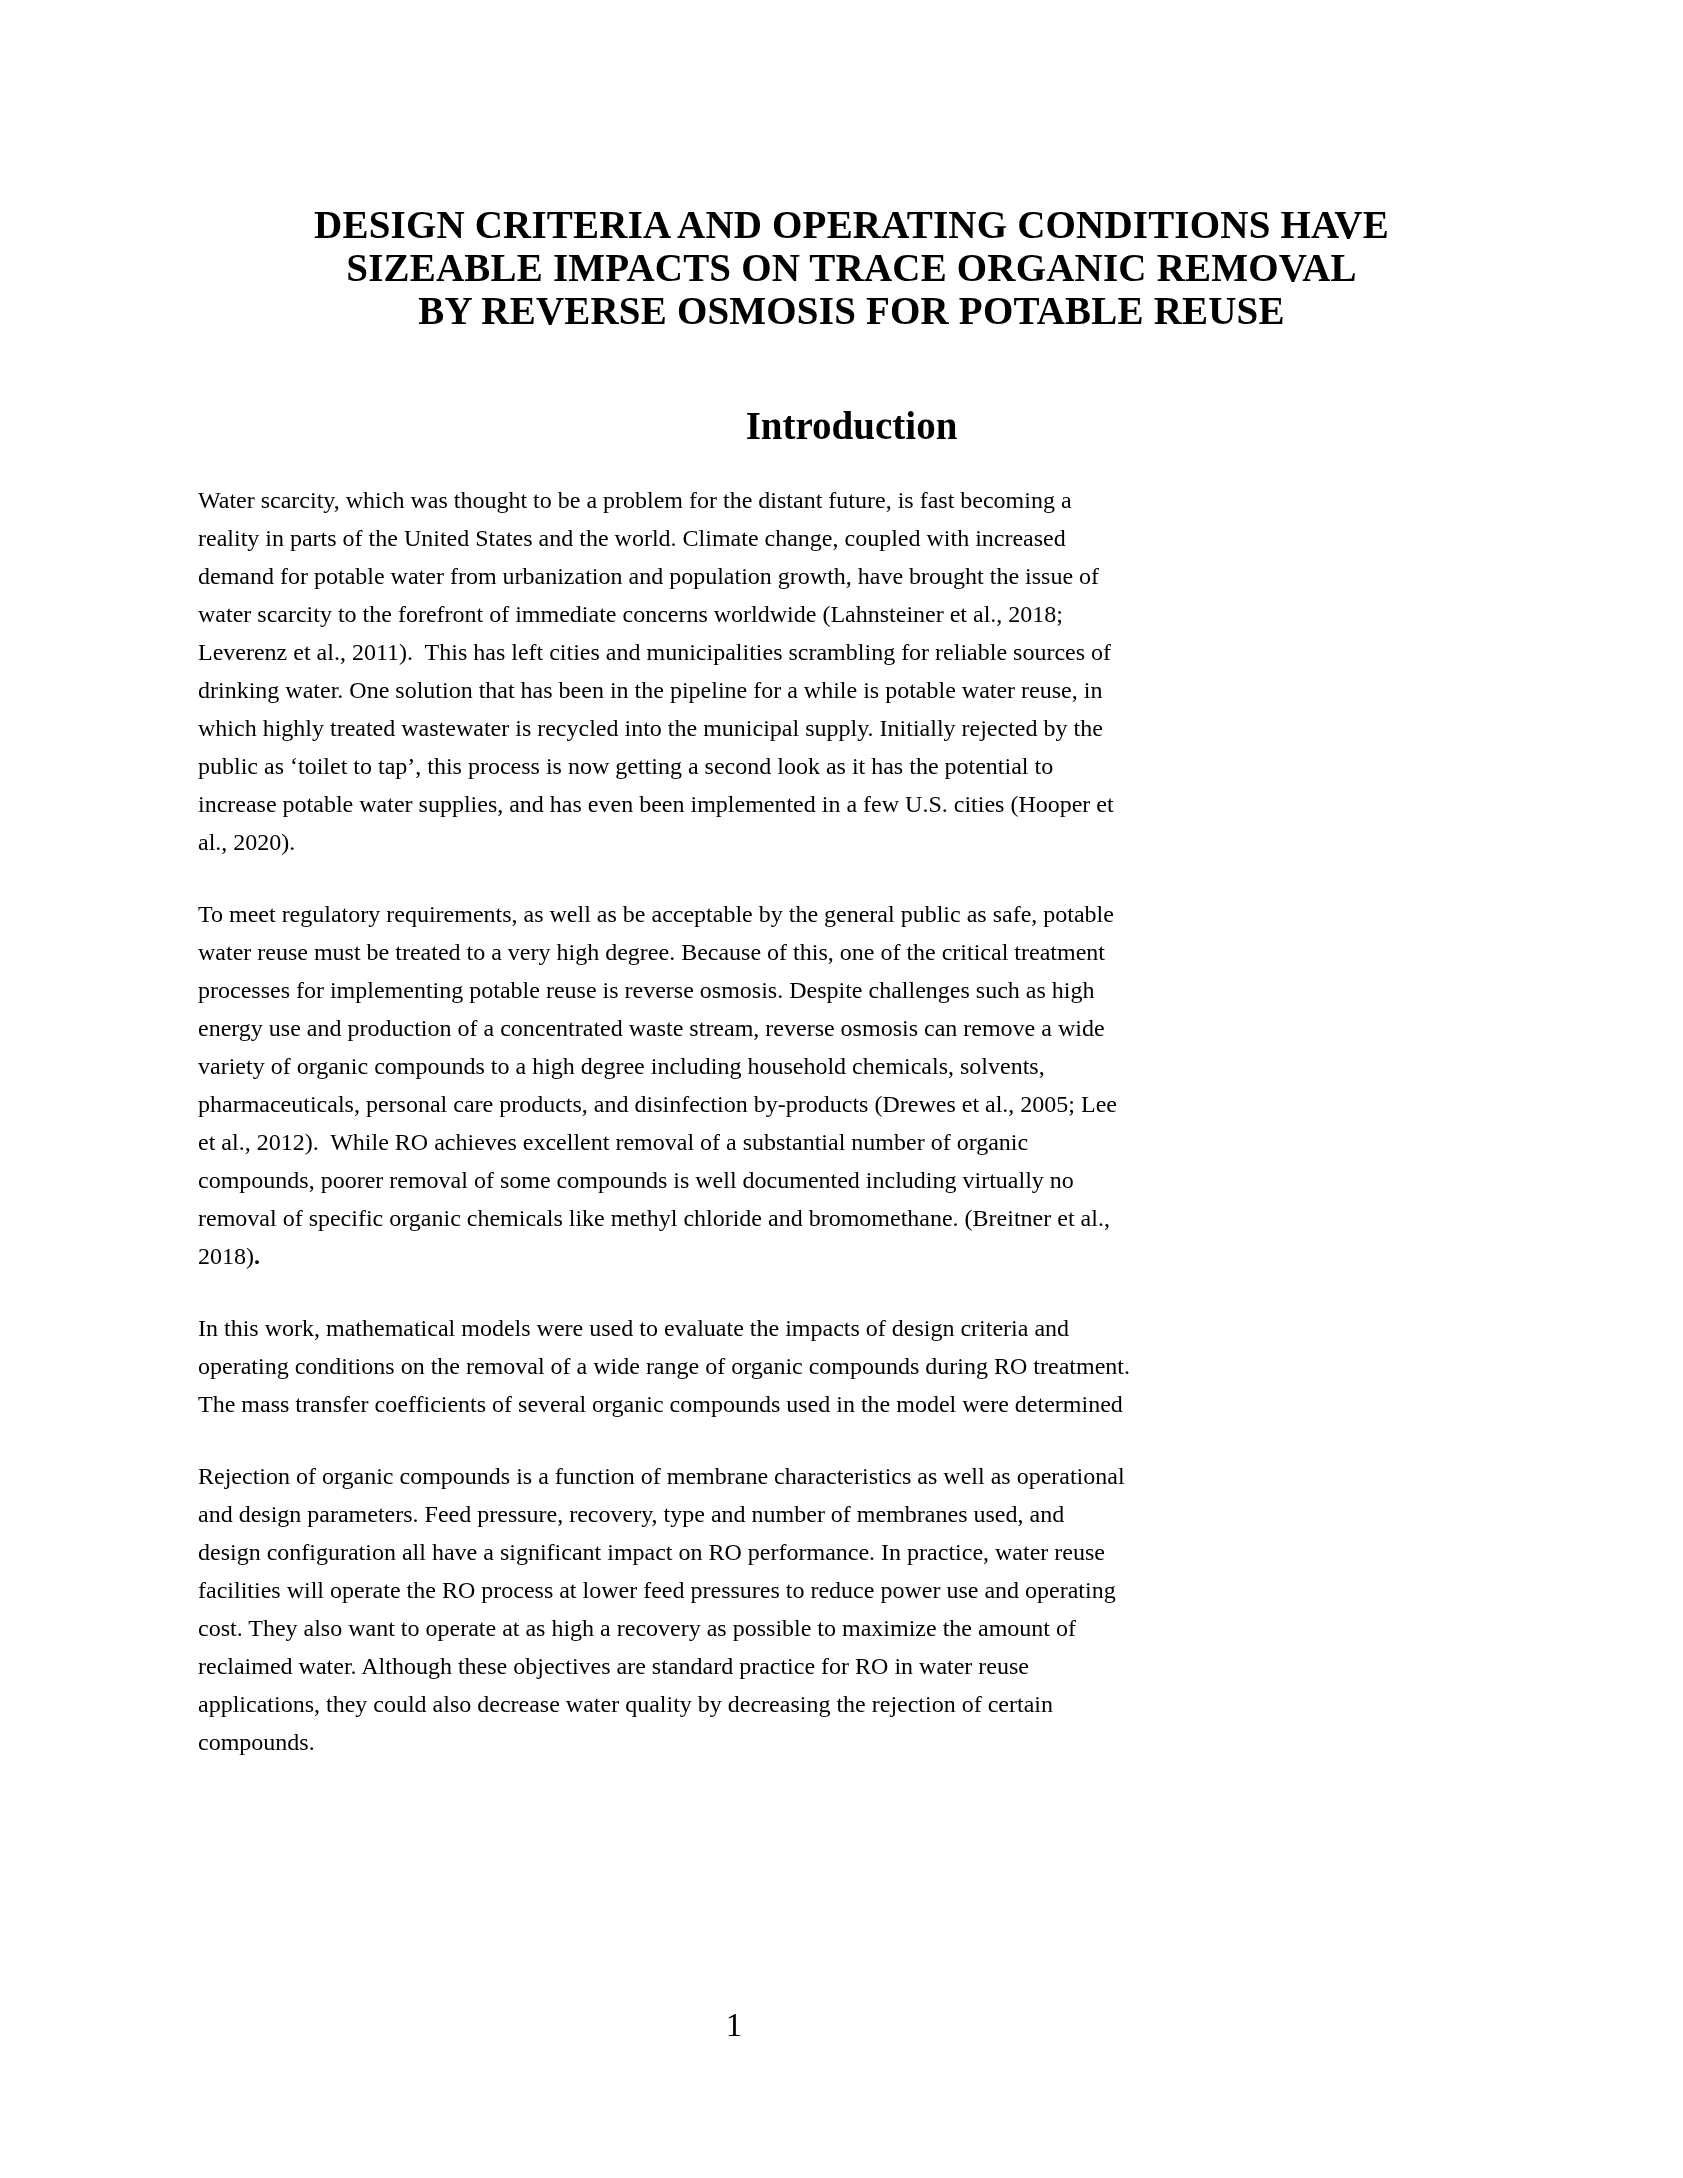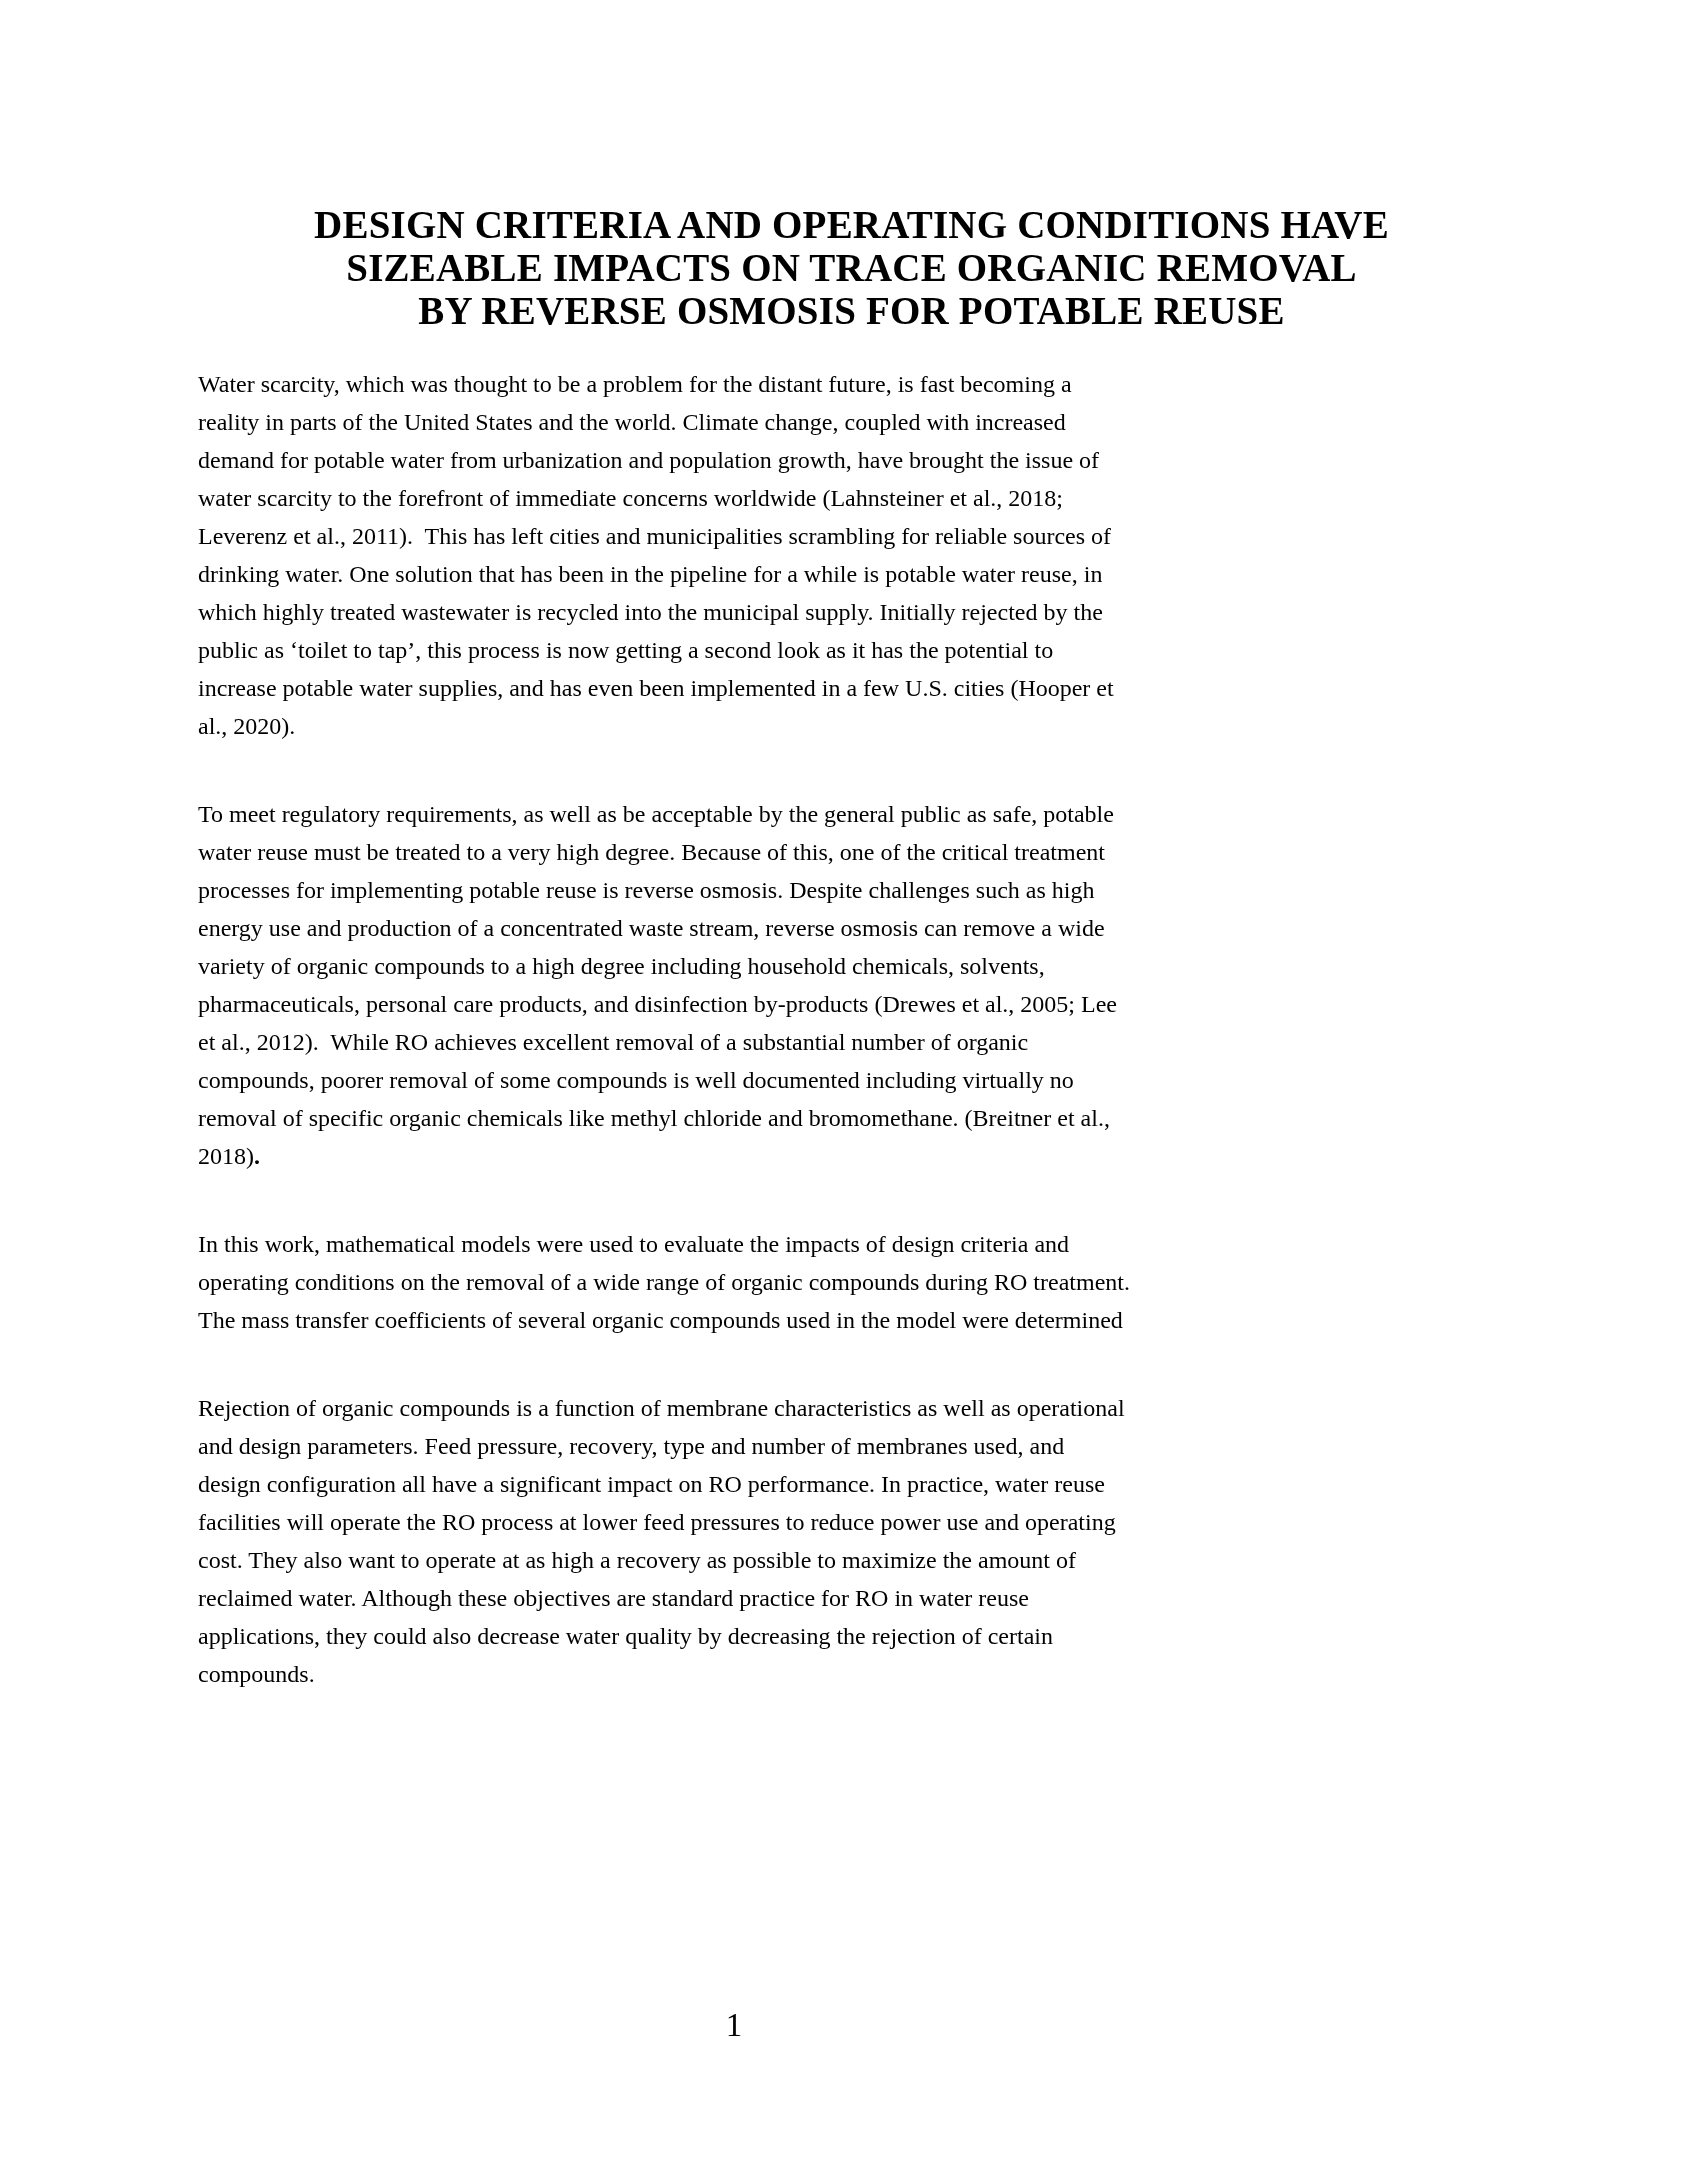--- a/index.html
+++ b/index.html
@@ -46,21 +46,21 @@
     text-align: center;
   }
   .para {
     margin: 33px 0 0 0;
     font-size: 24px;
     line-height: 38px;
     text-align: left;
     white-space: pre-wrap;
   }
   .para + .para {
-    margin-top: 50px;
+    margin-top: 34px;
   }
   .bold-period {
     font-weight: bold;
   }
   .page-footer {
     position: absolute;
     top: 2006px;
     left: 0;
     width: 100%;
     text-align: center;
@@ -72,20 +72,21 @@
 <body>
 
 <div class="page">
   <div class="content">
 
     <div class="paper-title">DESIGN CRITERIA AND OPERATING CONDITIONS HAVE
 SIZEABLE IMPACTS ON TRACE ORGANIC REMOVAL
 BY REVERSE OSMOSIS FOR POTABLE REUSE</div>
 
 
+    <div class="section-heading">Introduction</div>
 
     <p class="para">Water scarcity, which was thought to be a problem for the distant future, is fast becoming a
 reality in parts of the United States and the world. Climate change, coupled with increased
 demand for potable water from urbanization and population growth, have brought the issue of
 water scarcity to the forefront of immediate concerns worldwide (Lahnsteiner et al., 2018;
 Leverenz et al., 2011).  This has left cities and municipalities scrambling for reliable sources of
 drinking water. One solution that has been in the pipeline for a while is potable water reuse, in
 which highly treated wastewater is recycled into the municipal supply. Initially rejected by the
 public as ‘toilet to tap’, this process is now getting a second look as it has the potential to
 increase potable water supplies, and has even been implemented in a few U.S. cities (Hooper et

